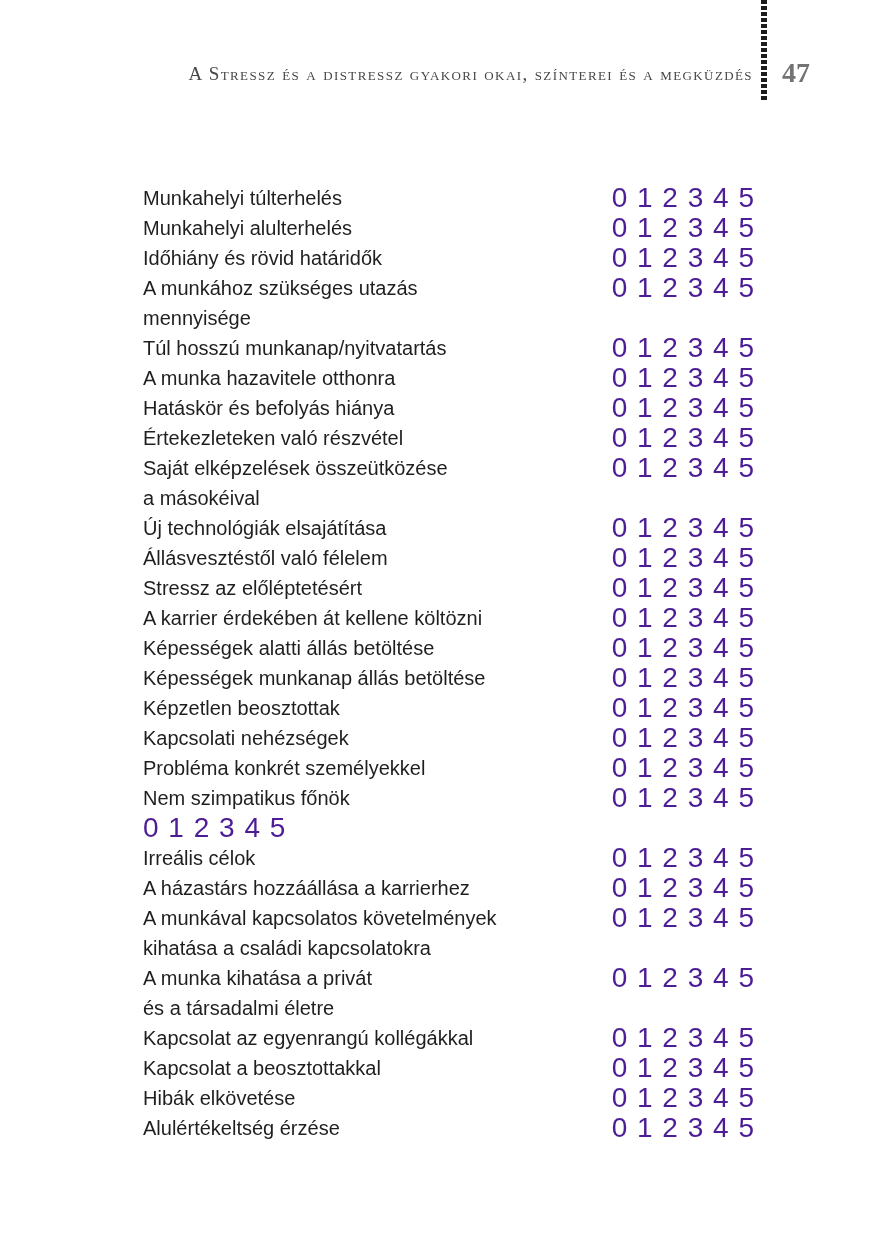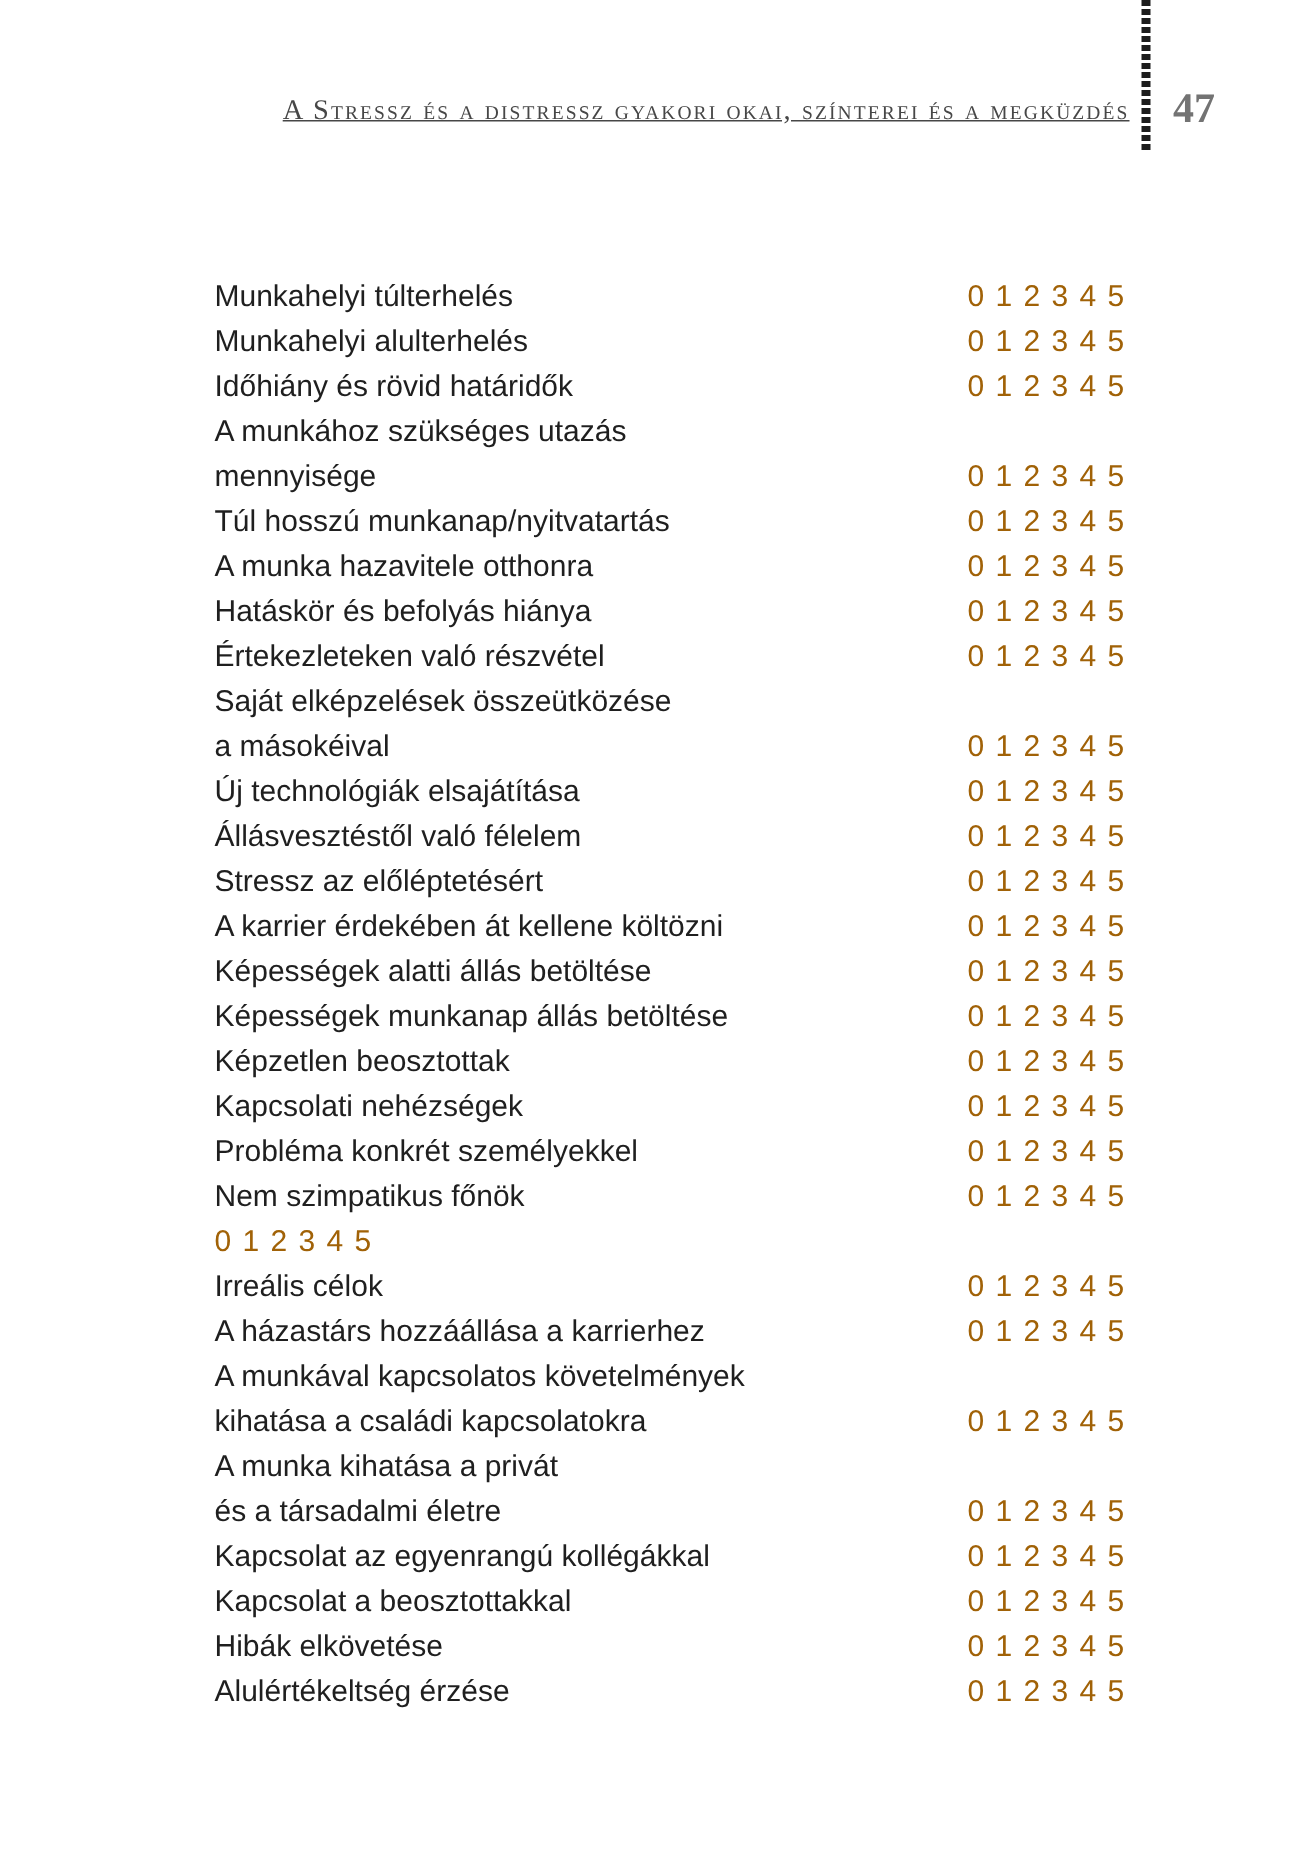--- a/index.html
+++ b/index.html
@@ -28,21 +28,20 @@
     top: 63px;
     right: 121px;
     width: 660px;
     text-align: right;
     font-family: "Liberation Serif", serif;
     font-variant: small-caps;
     font-size: 19px;
     letter-spacing: 1.4px;
     color: #474747;
     white-space: nowrap;
-    text-decoration: underline;
   }
   .header-divider {
     position: absolute;
     top: 0;
     left: 761px;
     width: 6px;
     height: 101px;
     background: repeating-linear-gradient(
       to bottom,
       #1d1d1d 0px, #1d1d1d 4px,
@@ -61,34 +60,34 @@
 
   
   .stressor-list {
     position: absolute;
     top: 183px;
     left: 143px;
     width: 612px;
   }
   .row {
     display: flex;
-    align-items: flex-end;
+    align-items: flex-start;
   }
   .lab {
     width: 502px;
     font-size: 20px;
     line-height: 30px;
     color: #1f1f1f;
     white-space: pre-line;
   }
   .scale {
-    font-size: 20px;
+    font-size: 28px;
     line-height: 30px;
     letter-spacing: 1px;
-    color: #a16207;
+    color: #4c1d95;
     white-space: nowrap;
   }
 </style>
 </head>
 <body>
 
 <div class="page">
 
   <div class="page-header">
     <div class="header-title">A Stressz és a distressz gyakori okai, színterei és a megküzdés</div>

